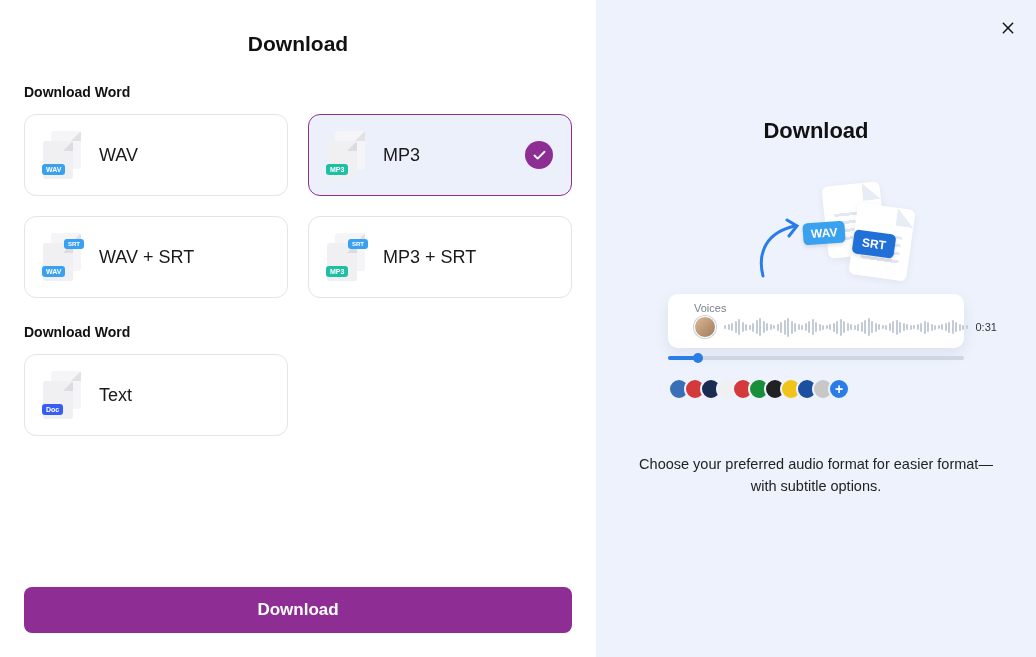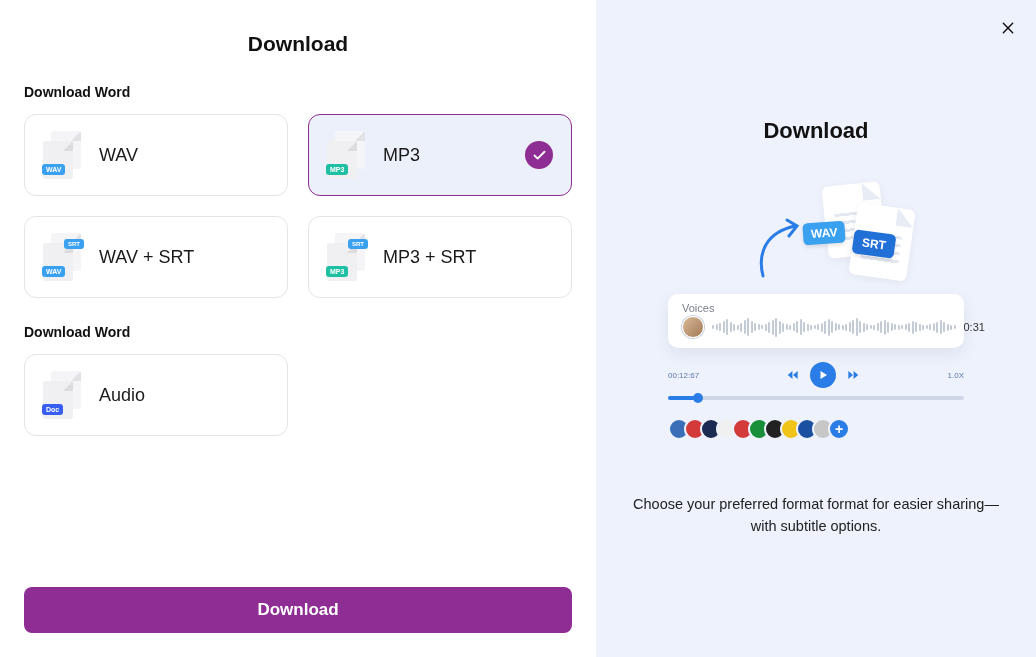--- a/index.html
+++ b/index.html
@@ -48,21 +48,21 @@
     .illus-file .lines { position:absolute; top:28px; left:10px; right:10px; height:28px; background: repeating-linear-gradient(to bottom, #e3e7f0 0 3px, transparent 3px 8px);}
     .illus-file.back { right: 28px; top: 0; transform: rotate(-6deg); }
     .illus-file.front { right: 0; top: 22px; transform: rotate(8deg); }
     
     .illus-tag { position:absolute; color:#fff; font-weight:700; padding:4px 8px; border-radius:5px; font-size:12px; box-shadow: 0 2px 4px rgba(0,0,0,.12); }
     .illus-tag.wav { background:#3aa0f0; left: 82px; top: 38px; transform: rotate(-4deg); }
     .illus-tag.srt { background:#2170d8; left: 132px; top: 48px; transform: rotate(8deg); padding:5px 9px;}
     
     .arrow { position:absolute; left: 30px; top: 34px; width: 60px; height: 60px; }
     
-    .voice-card { margin-top: 10px; background:#fff; border-radius: 10px; width: 296px; padding: 8px 14px 10px; box-shadow: 0 6px 16px rgba(30,40,80,.08); }
+    .voice-card { margin-top: 10px; background:#fff; border-radius: 10px; width: 296px; padding: 8px 26px 10px; box-shadow: 0 6px 16px rgba(30,40,80,.08); }
     .voice-card .vlabel { font-size: 11px; color: #7a828d; margin-bottom: 2px; }
     .voice-row { display:flex; align-items:center; gap:8px; }
     .avatar { width:22px; height:22px; border-radius:50%; background: linear-gradient(135deg,#d9b896,#a37a58); border: 1.5px solid #fff; box-shadow: 0 0 0 1px #c6d0dd; flex-shrink:0;}
     .wave { flex:1; height:22px; display:flex; align-items:center; gap:1.5px; }
     .wave span { width:2px; background:#c3cbd6; border-radius:1px; }
     .vtime { font-size:11px; color:#333; }
     
     .player-row { display:flex; align-items:center; justify-content:space-between; width:296px; margin-top: 14px; font-size:8px; color:#5d77a7; }
     .player-controls { display:flex; align-items:center; gap:10px; }
     .play-btn { width:26px; height:26px; border-radius:50%; background:#2a7de6; display:flex; align-items:center; justify-content:center; }
@@ -128,21 +128,21 @@
   </div>
 
   <div class="section-label">Download Word</div>
   <div class="option-grid">
     <div class="option-card">
       <div class="file-icon">
           <div class="page1"></div>
           <div class="page2"></div>
           <div class="tag doc">Doc</div>
         </div>
-      <div class="label">Audio</div>
+      <div class="label">Text</div>
     </div>
   </div>
 
   <div class="spacer"></div>
   <button class="download-btn">Download</button>
 </div>
 
 <div class="right-panel">
   <div class="close-btn">
     <svg viewBox="0 0 24 24" stroke="#111" stroke-width="2.2" stroke-linecap="round">
@@ -242,51 +242,34 @@
             <span style="height: 14px;"></span>
             <span style="height: 10px;"></span>
             <span style="height: 7px;"></span>
             <span style="height: 5px;"></span>
             <span style="height: 4px;"></span>
           </div>
         <div class="vtime">0:31</div>
       </div>
     </div>
 
-    <div class="player-row">
-      <span>00:12:67</span>
-      <div class="player-controls">
-        <svg class="ctrl-icon" width="14" height="14" viewBox="0 0 24 24" fill="currentColor">
-            <path d="M11 5 L3 12 L11 19 Z M20 5 L12 12 L20 19 Z"></path>
-          </svg>
-        <div class="play-btn">
-          <svg width="12" height="12" viewBox="0 0 24 24" fill="#fff">
-              <path d="M7 4 L20 12 L7 20 Z"></path>
-            </svg>
-        </div>
-        <svg class="ctrl-icon" width="14" height="14" viewBox="0 0 24 24" fill="currentColor">
-            <path d="M4 5 L12 12 L4 19 Z M13 5 L21 12 L13 19 Z"></path>
-          </svg>
-      </div>
-      <span>1.0X</span>
-    </div>
     <div class="progress">
       <div class="progress-fill"></div>
         <div class="progress-knob"></div>
     </div>
 
     <div class="flags" id="flags">
         <div class="flag" style="background: rgb(58, 111, 183);"></div>
         <div class="flag" style="background: rgb(212, 58, 58);"></div>
         <div class="flag" style="background: rgb(27, 43, 82);"></div>
         <div class="flag" style="background: rgb(240, 240, 240);"></div>
         <div class="flag" style="background: rgb(212, 58, 58);"></div>
         <div class="flag" style="background: rgb(26, 143, 58);"></div>
         <div class="flag" style="background: rgb(34, 34, 34);"></div>
         <div class="flag" style="background: rgb(240, 196, 25);"></div>
         <div class="flag" style="background: rgb(27, 79, 160);"></div>
         <div class="flag" style="background: rgb(199, 199, 199);"></div>
         <div class="flag more">+</div>
       </div>
   </div>
 
-  <div class="description">Choose your preferred format format for easier sharing—with subtitle options.</div>
+  <div class="description">Choose your preferred audio format for easier format—with subtitle options.</div>
 </div>
 
 </body></html>

